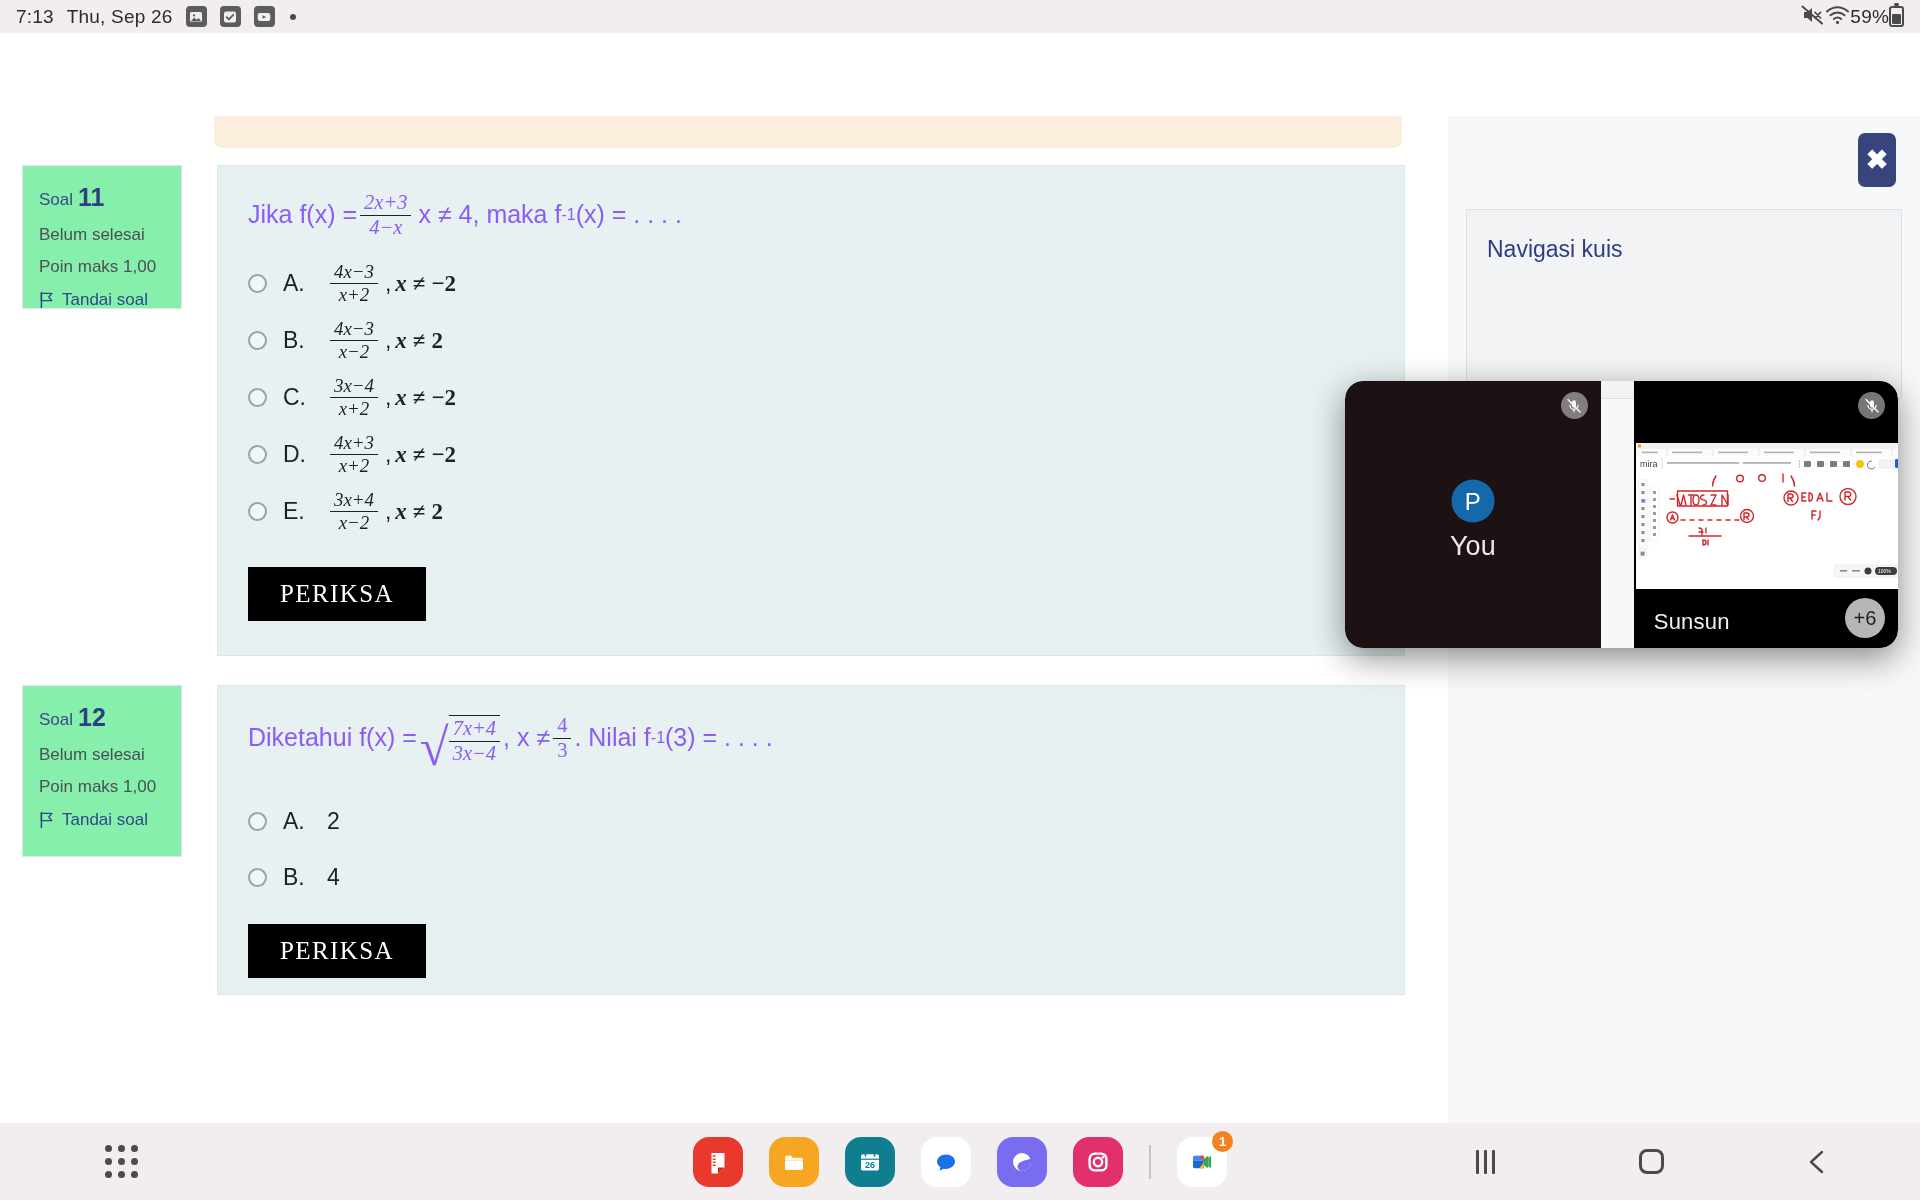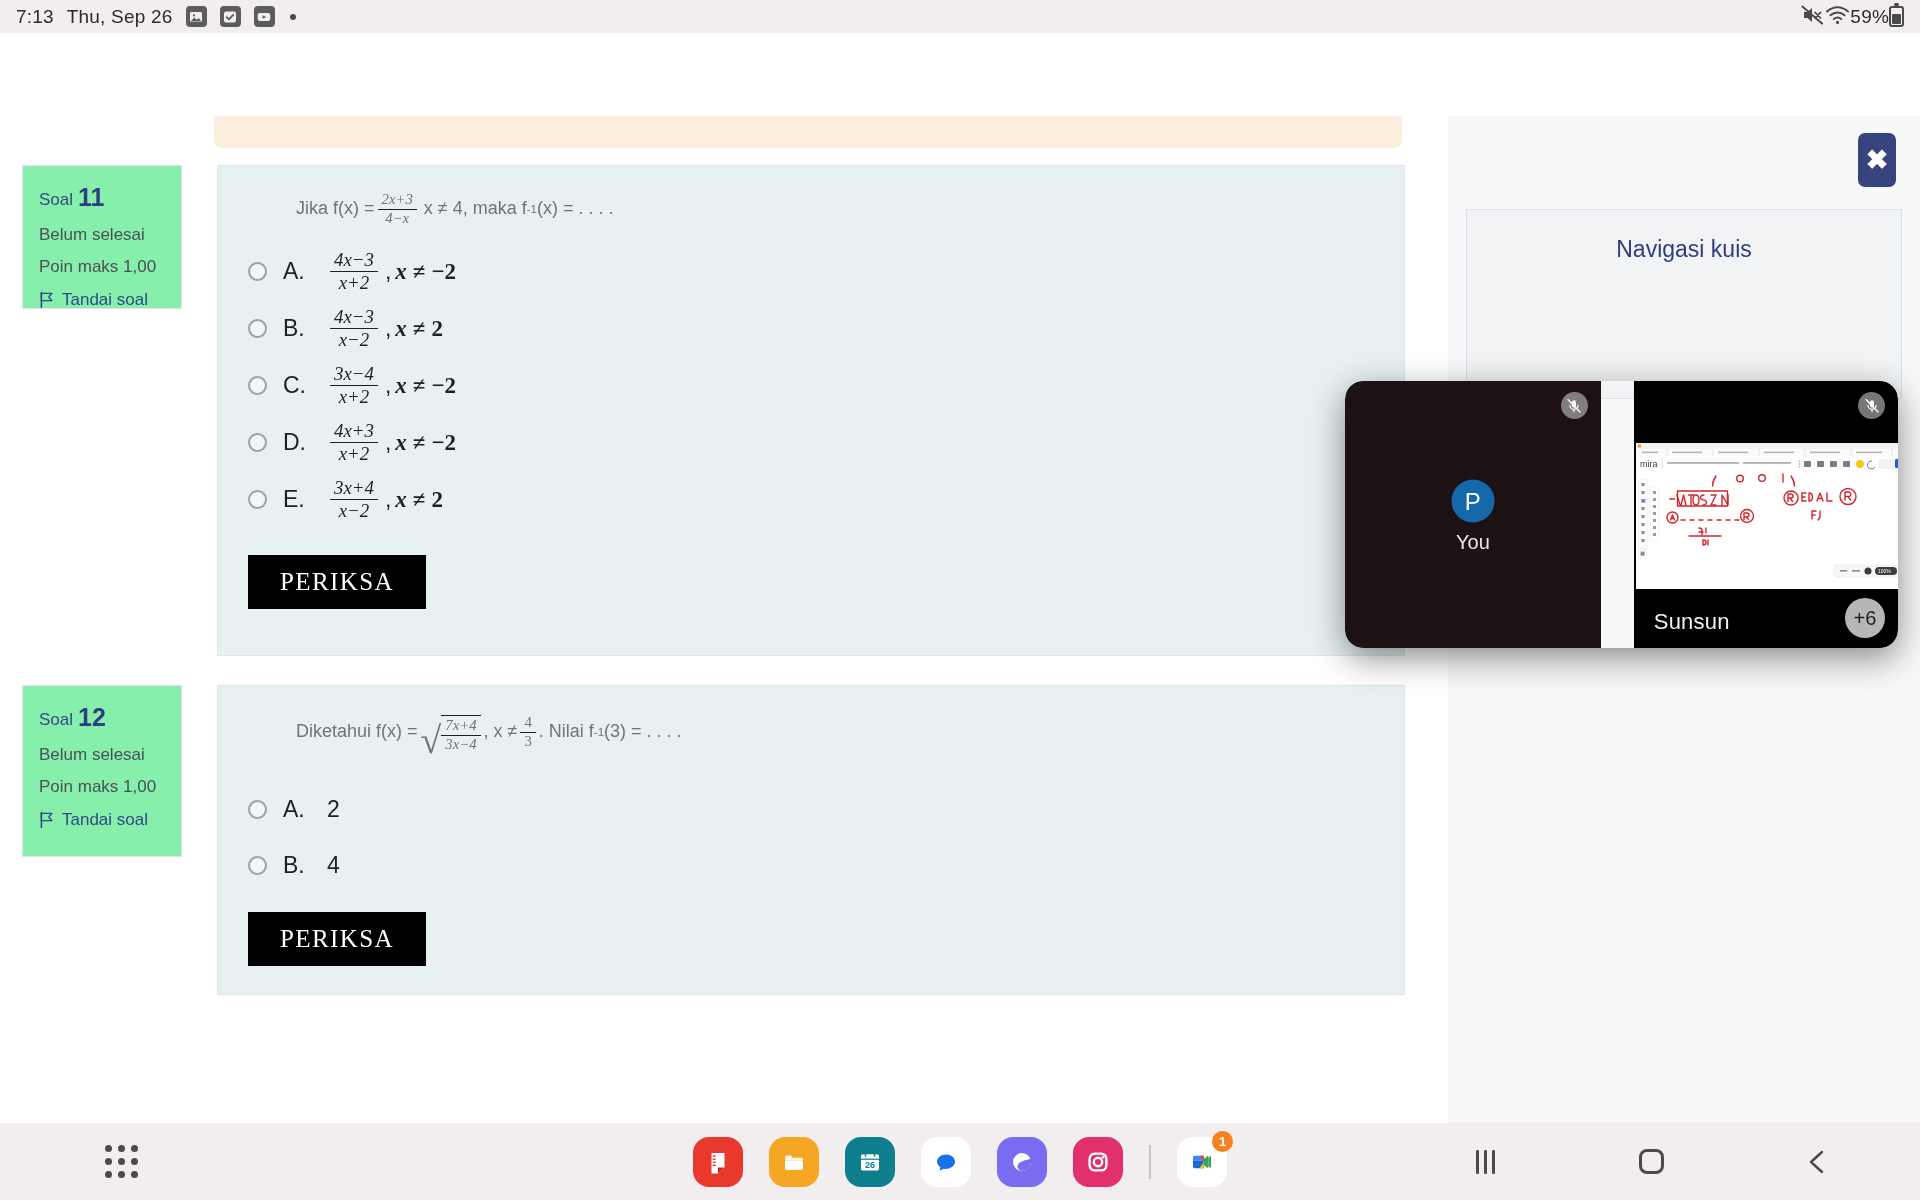--- a/index.html
+++ b/index.html
@@ -68,21 +68,21 @@
   .qs-line{font-size:17px;color:#495057;margin-bottom:13px;line-height:1.15;white-space:nowrap;}
   .qs-soal{color:#3b4a86;}
   .qs-num{font-size:25px;font-weight:700;color:#2e3f7f;margin-left:5px;vertical-align:-1px;}
   .qs-flag{display:flex;align-items:center;gap:7px;color:#2e4a86;cursor:pointer;margin-bottom:0;}
   .flagico{width:16px;height:18px;flex:0 0 auto;}
 
   .qbody{
     background:#e7f1f2;border:1px solid #dbe7e8;box-sizing:border-box;
     padding:26px 30px 28px 30px;position:relative;
   }
-  .qtext{font-size:18px;color:#737373;display:flex;align-items:center;flex-wrap:wrap;gap:0;line-height:1.1;margin-left:48px;}
+  .qtext{font-size:25px;color:#8b5cf6;display:flex;align-items:center;flex-wrap:wrap;gap:0;line-height:1.1;}
   .opts{margin-top:24px;}
   .opt{display:flex;align-items:center;gap:0;margin-bottom:14px;min-height:42px;}
   .radio{
     width:19px;height:19px;border-radius:50%;border:2px solid #9aa3a6;background:#f1f6f6;
     flex:0 0 auto;margin-right:16px;cursor:pointer;box-sizing:border-box;
   }
   .opt-letter{font-size:23px;color:#1d2125;width:44px;flex:0 0 auto;}
   .opt-math{font-size:23px;color:#1d2125;display:flex;align-items:center;}
   .btn-periksa{
     margin-top:20px;background:#000000;color:#ffffff;border:0;
@@ -107,21 +107,21 @@
   .rightcol{position:absolute;left:1448px;top:0;width:472px;height:1007px;background:#f7f8fa;}
   .closebtn{
     position:absolute;right:24px;top:17px;width:38px;height:54px;border-radius:7px;
     background:#37447e;color:#fff;display:flex;align-items:center;justify-content:center;
     font-size:27px;font-weight:700;cursor:pointer;
   }
   .navpanel{
     position:absolute;left:18px;top:93px;width:436px;height:190px;
     background:#f2f3f5;border:1px solid #dcdfe3;box-sizing:border-box;padding:26px 20px;
   }
-  .navpanel-title{font-size:23px;color:#2f3d7e;font-weight:500;text-align:center;}
+  .navpanel-title{font-size:23px;color:#2f3d7e;font-weight:500;}
 
   
   .pip{
     position:absolute;left:1345px;top:265px;width:553px;height:267px;
     border-radius:18px;overflow:hidden;
     box-shadow:0 10px 34px rgba(0,0,0,.45);
     display:flex;
   }
   .tile{position:relative;height:100%;overflow:hidden;}
   .tile-you{width:272px;background:#1c1214;border-radius:18px 0 0 18px;}
@@ -129,21 +129,21 @@
   .mic-off{
     position:absolute;top:11px;right:13px;width:27px;height:27px;border-radius:50%;
     background:rgba(215,215,215,.55);display:flex;align-items:center;justify-content:center;
   }
   .you-av{
     position:absolute;left:50%;top:45%;transform:translate(-50%,-50%);
     width:43px;height:43px;border-radius:50%;background:#1569ab;
     display:flex;align-items:center;justify-content:center;color:#fff;font-size:24px;font-weight:500;
   }
   .you-name{
-    position:absolute;left:0;right:0;top:56%;text-align:center;color:#e9e9ea;font-size:20px;
+    position:absolute;left:0;right:0;top:56%;text-align:center;color:#e9e9ea;font-size:27px;
   }
   .share-name{
     position:absolute;left:20px;bottom:13px;color:#f1f1f1;font-size:22px;letter-spacing:.2px;
   }
   .plus-badge{
     position:absolute;right:13px;bottom:10px;width:40px;height:40px;border-radius:50%;
     background:rgba(222,222,222,.82);color:#1f1f1f;font-size:20px;font-weight:500;
     display:flex;align-items:center;justify-content:center;cursor:pointer;
   }
   .sharecanvas{

